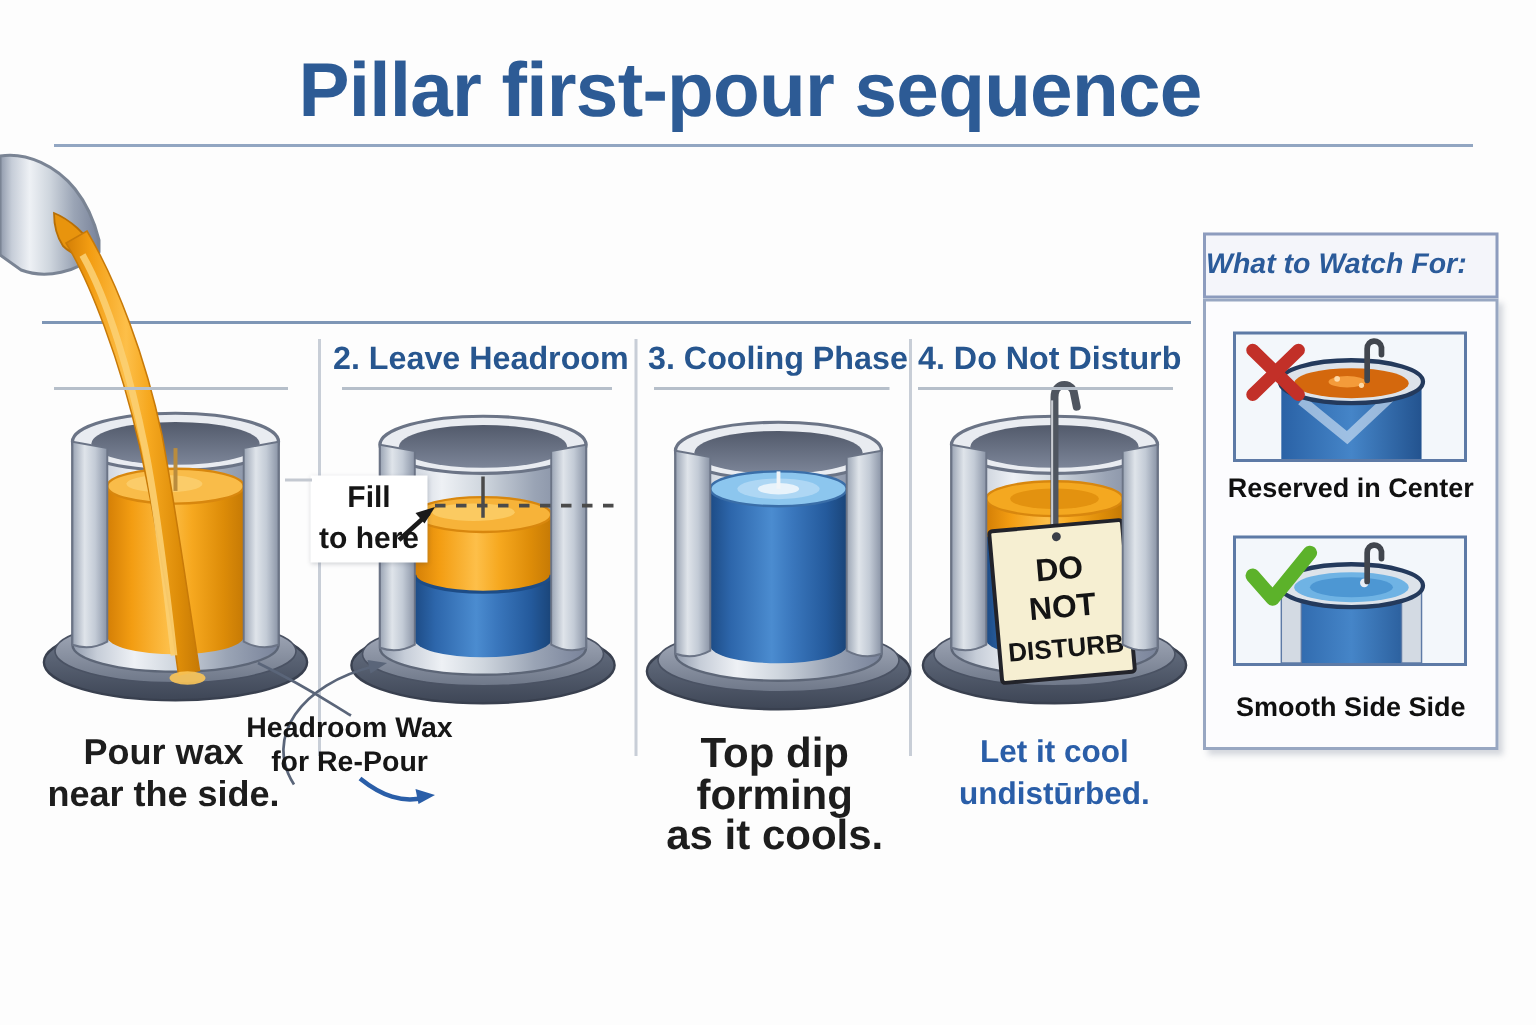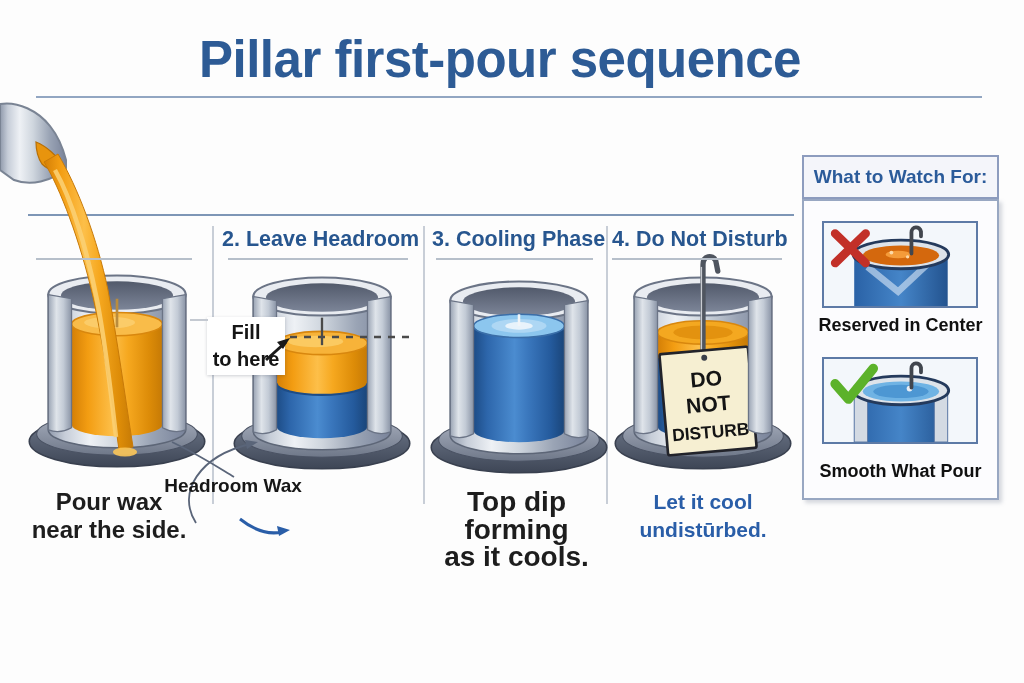--- a/index.html
+++ b/index.html
@@ -46,21 +46,21 @@
   }
   .caption{top:488px;text-align:center;z-index:5;line-height:27.5px;}
   .cap-1{left:20px;width:178px;font-size:24px;font-weight:700;color:#1d1d1d;}
   .cap-2{left:280px;width:134px;font-size:20px;font-weight:500;color:#2b2b2b;}
   .cap-3{left:424px;width:185px;font-size:28px;font-weight:600;color:#1d1d1d;}
   .cap-4{left:610px;width:186px;font-size:21px;font-weight:700;color:#2a5ea8;}
   
   .sb-header{
     left:802px;top:155px;width:197px;height:44px;background:#f4f5fa;
     border:2px solid #8d9cbe;box-sizing:border-box;z-index:2;
-    text-align:center;line-height:40px;font-size:19px;font-weight:700;color:#2b5b9a;
+    text-align:left;line-height:40px;font-size:19px;font-weight:700;color:#2b5b9a;font-style:italic;
   }
   .sb-box{
     left:802px;top:199px;width:197px;height:301px;background:#fcfcfe;
     border:2px solid #98a7c2;box-sizing:border-box;z-index:2;
     box-shadow:3px 3px 4px rgba(120,130,150,.3);
   }
   .sb-thumb{
     width:156px;height:87px;background:#f3f7fb;border:2px solid #5d7aa6;
     box-sizing:border-box;z-index:3;overflow:hidden;
   }
@@ -239,20 +239,21 @@
       <path d="M290,530 L277,526 L279,536 Z" fill="#2a5ea8"></path>
     </g>
   </svg>
 
   <div class="abs fill-label">
     <div>Fill</div>
     <div>to here</div>
   </div>
   <div class="abs reserved-label">
     <div>Headroom Wax</div>
+    <div>for Re-Pour</div>
   </div>
 
   <div class="abs caption cap-1">
     <div>Pour wax</div>
     <div>near the side.</div>
   </div>
   <div class="abs caption cap-3">
     <div>Top dip forming</div>
     <div>as it cools.</div>
   </div>
@@ -288,15 +289,15 @@
       <rect x="30" y="34" width="14" height="53" fill="#d3dae3" stroke="#5d7aa6" stroke-width="1"></rect>
       <rect x="114" y="34" width="14" height="53" fill="#d3dae3" stroke="#5d7aa6" stroke-width="1"></rect>
       <ellipse cx="79" cy="33" rx="50" ry="15" fill="#dde3ea" stroke="#243a5c" stroke-width="3"></ellipse>
       <ellipse cx="79" cy="34" rx="40" ry="10.5" fill="#6fb3e4"></ellipse>
       <ellipse cx="79" cy="34" rx="29" ry="7" fill="#4d97d3"></ellipse>
       <circle cx="88" cy="31" r="3" fill="#e8eef5"></circle>
       <path d="M90,30 L90,10 C90,3 99,3 100,9 L100,14" stroke="#41464e" stroke-width="4" fill="none" stroke-linecap="round"></path>
       <path d="M10,26 L24,42 L50,10" stroke="#5cb22a" stroke-width="10" fill="none" stroke-linecap="round" stroke-linejoin="round"></path>
     </svg>
   </div>
-  <div class="abs sb-label l-2">Smooth What Pour</div>
+  <div class="abs sb-label l-2">Smooth Side Side</div>
 
 </div>
 
 </body></html>

